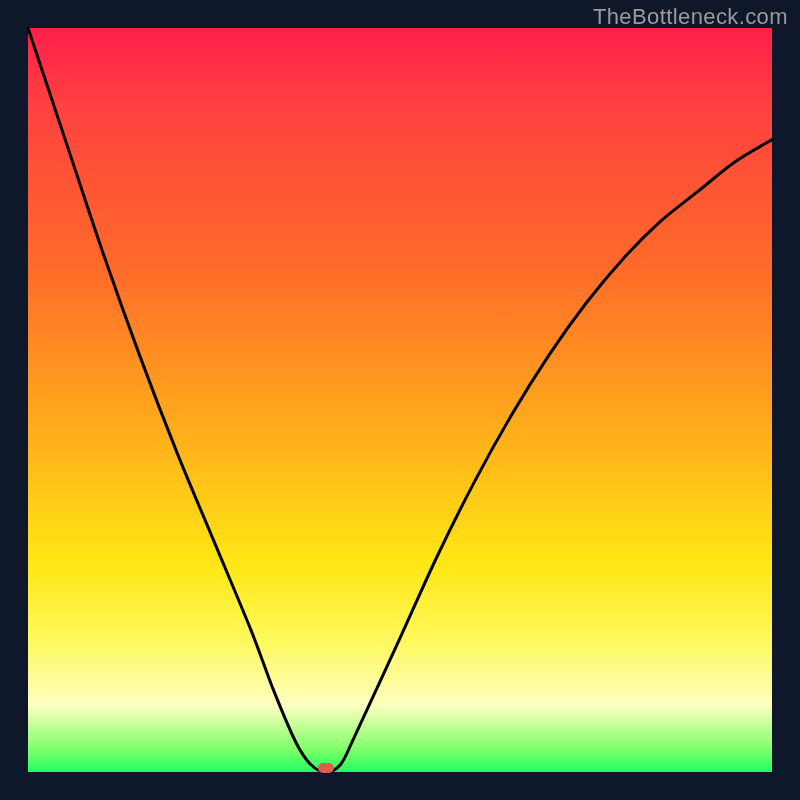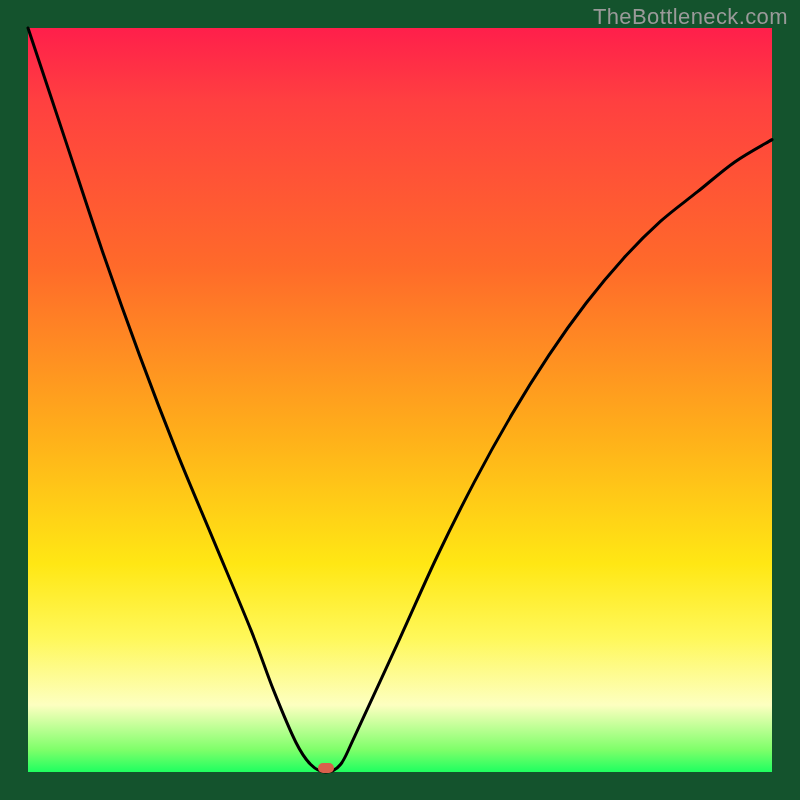--- a/index.html
+++ b/index.html
@@ -10,21 +10,21 @@
     background: #000;
     overflow: hidden;
     font-family: Arial, Helvetica, sans-serif;
   }
   .frame {
     position: absolute;
     left: 0;
     top: 0;
     width: 800px;
     height: 800px;
-    background: #14532d;
+    background: #0f172a;
   }
   .plot-area {
     position: absolute;
     left: 28px;
     top: 28px;
     width: 744px;
     height: 744px;
     
     background: linear-gradient(
       to bottom,

